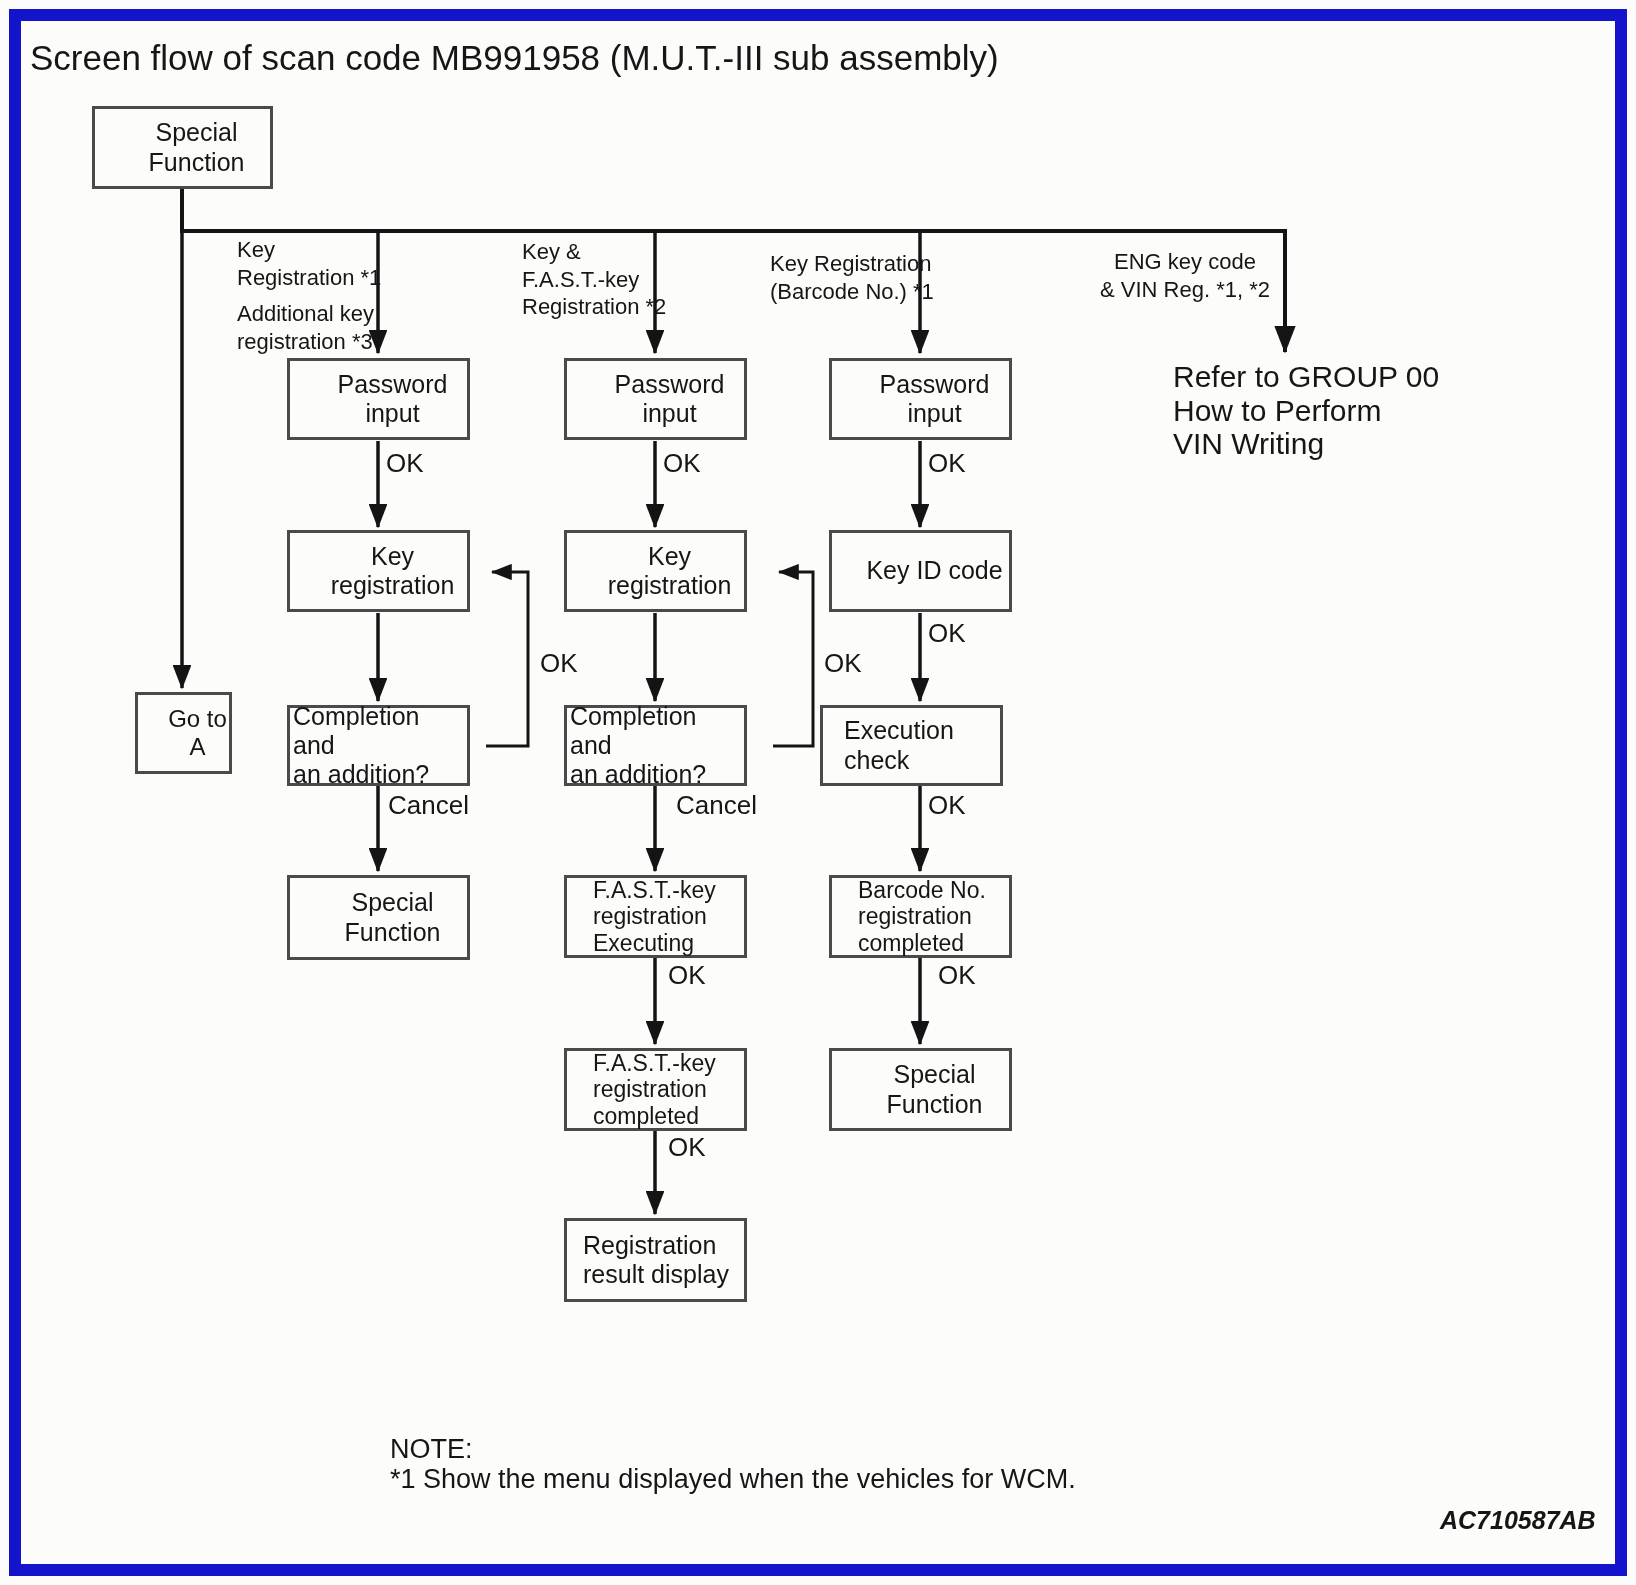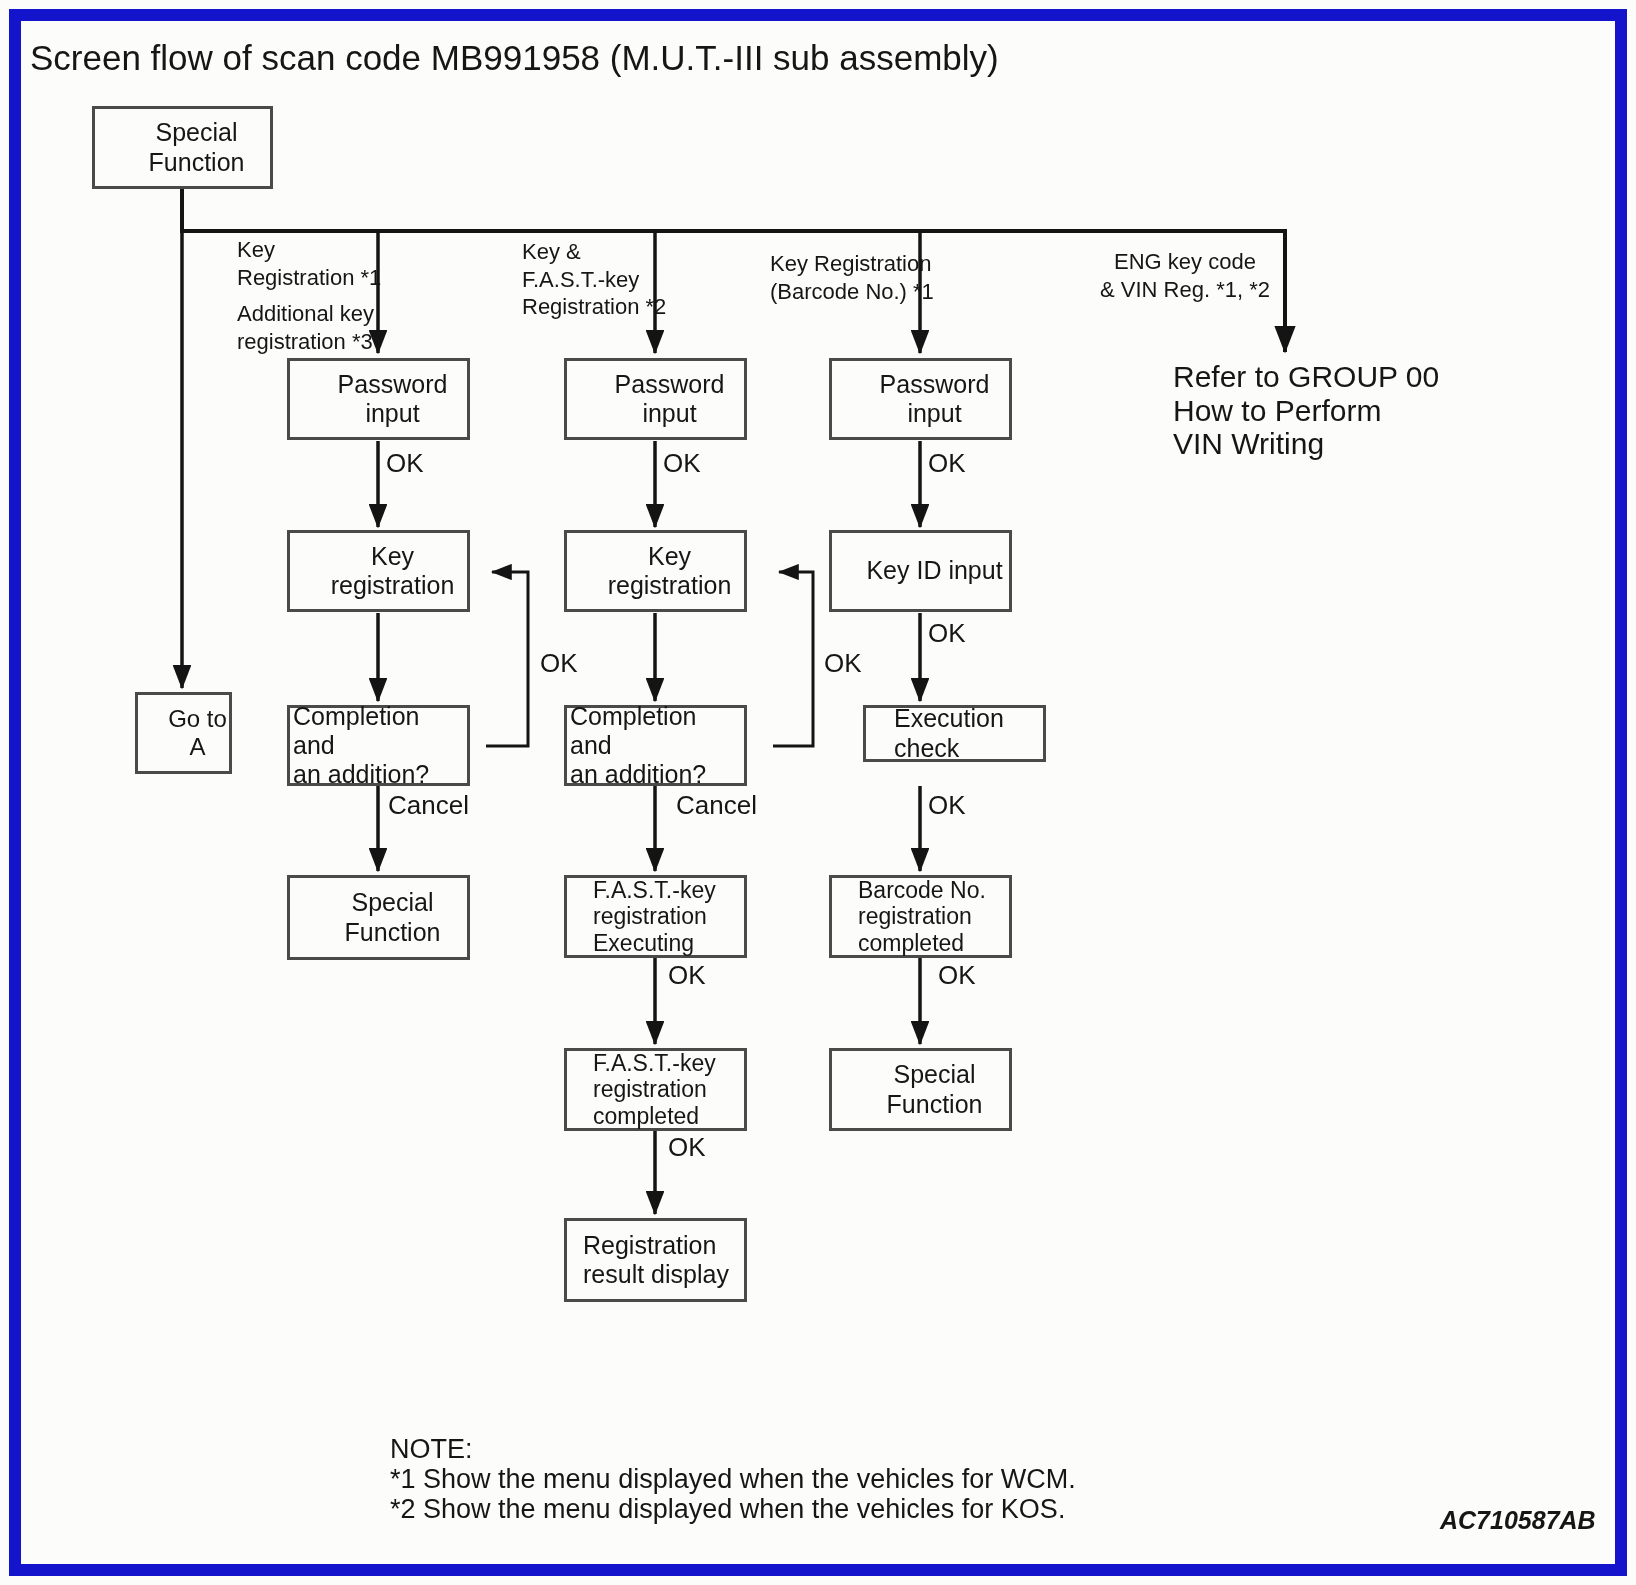--- a/index.html
+++ b/index.html
@@ -141,22 +141,22 @@
   <div class="box small left" style="left:564px;top:875px;width:183px;height:83px;padding-left:26px;">F.A.S.T.-key
 registration
 Executing</div>
   <div class="box small left" style="left:564px;top:1048px;width:183px;height:83px;padding-left:26px;">F.A.S.T.-key
 registration
 completed</div>
   <div class="box left" style="left:564px;top:1218px;width:183px;height:84px;padding-left:16px;">Registration
 result display</div>
 
   <div class="box" style="left:829px;top:358px;width:183px;height:82px;">Password input</div>
-  <div class="box" style="left:829px;top:530px;width:183px;height:82px;">Key ID input</div>
-  <div class="box left" style="left:863px;top:705px;width:183px;height:57px;padding-left:28px;">Execution
+  <div class="box" style="left:829px;top:530px;width:183px;height:82px;">Key ID code</div>
+  <div class="box left" style="left:820px;top:705px;width:183px;height:81px;padding-left:21px;">Execution
 check</div>
   <div class="box small left" style="left:829px;top:875px;width:183px;height:83px;padding-left:26px;">Barcode No.
 registration
 completed</div>
   <div class="box" style="left:829px;top:1048px;width:183px;height:83px;">Special
 Function</div>
 
   <div class="edge" style="left:386px;top:448px;">OK</div>
   <div class="edge" style="left:663px;top:448px;">OK</div>
   <div class="edge" style="left:928px;top:448px;">OK</div>
@@ -168,16 +168,15 @@
   <div class="edge" style="left:388px;top:790px;">Cancel</div>
   <div class="edge" style="left:676px;top:790px;">Cancel</div>
   <div class="edge" style="left:928px;top:790px;">OK</div>
 
   <div class="edge" style="left:668px;top:960px;">OK</div>
   <div class="edge" style="left:938px;top:960px;">OK</div>
   <div class="edge" style="left:668px;top:1132px;">OK</div>
 
   <div class="note-line" style="left:390px;top:1434px;">NOTE:</div>
   <div class="note-line" style="left:390px;top:1464px;">*1 Show the menu displayed when the vehicles for WCM.</div>
-  <div class="note-line" style="left:390px;top:1494px;">*2 Show the menu displayed when the vehicles for KOS.</div>
 
   <div class="figcode" style="left:1440px;top:1506px;">AC710587AB</div>
 </div>
 
 </body></html>

